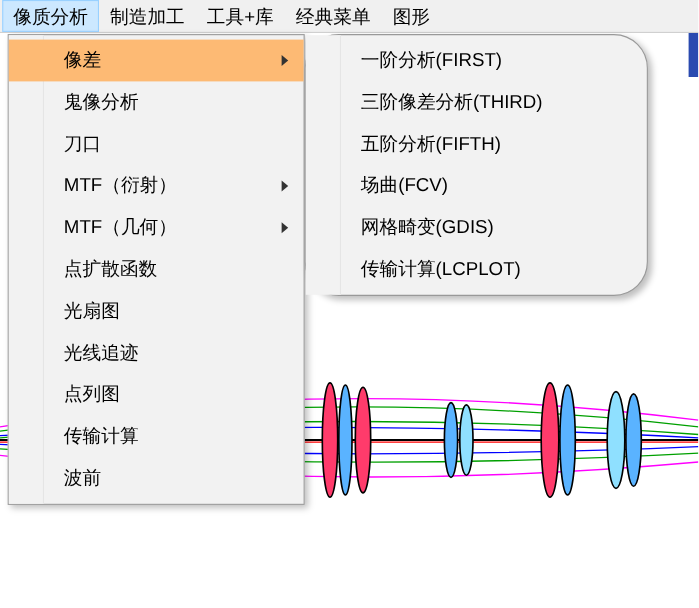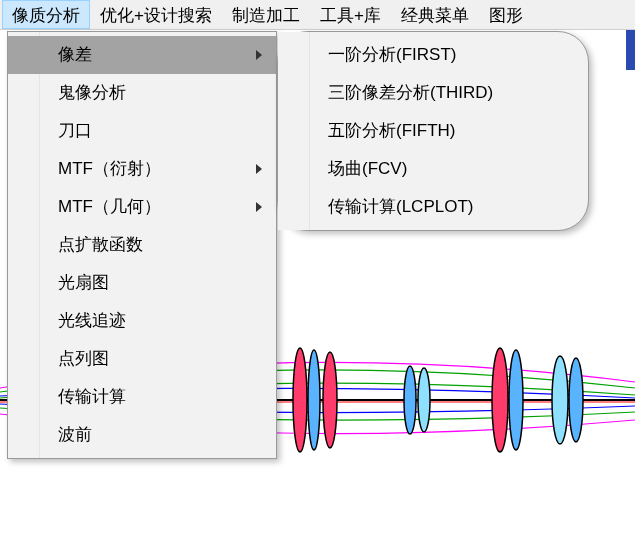--- a/index.html
+++ b/index.html
@@ -60,40 +60,39 @@
     position: relative;
     height: 38px;
     line-height: 38px;
     padding-left: 50px;
     padding-right: 30px;
     color: #000;
     white-space: nowrap;
     cursor: default;
   }
   .dd-item.highlight {
-    background: #a3a3a3;
+    background: #fdba74;
   }
   .dd-arrow {
     position: absolute;
     right: 14px; top: 50%;
     transform: translateY(-50%);
     width: 0; height: 0;
     border-top: 5px solid transparent;
     border-bottom: 5px solid transparent;
     border-left: 6px solid #333;
   }
   .dropdown.primary { padding: 4px 0; }
   .dropdown.secondary { padding: 4px 0; }
 </style>
 </head>
 <body>
 
 <div class="menubar">
   <div class="menubar-item active"><span>像质分析</span></div>
-  <div class="menubar-item"><span>优化+设计搜索</span></div>
   <div class="menubar-item"><span>制造加工</span></div>
   <div class="menubar-item"><span>工具+库</span></div>
   <div class="menubar-item"><span>经典菜单</span></div>
   <div class="menubar-item"><span>图形</span></div>
 </div>
 
 <div class="canvas-bg">
   <svg width="635" height="523">
 
     <g stroke="#000" stroke-width="2" fill="none">
@@ -177,15 +176,18 @@
   <div class="dd-item">
     <span>三阶像差分析(THIRD)</span>
   </div>
   <div class="dd-item">
     <span>五阶分析(FIFTH)</span>
   </div>
   <div class="dd-item">
     <span>场曲(FCV)</span>
   </div>
   <div class="dd-item">
+    <span>网格畸变(GDIS)</span>
+  </div>
+  <div class="dd-item">
     <span>传输计算(LCPLOT)</span>
   </div>
 </div>
 
 </body></html>

